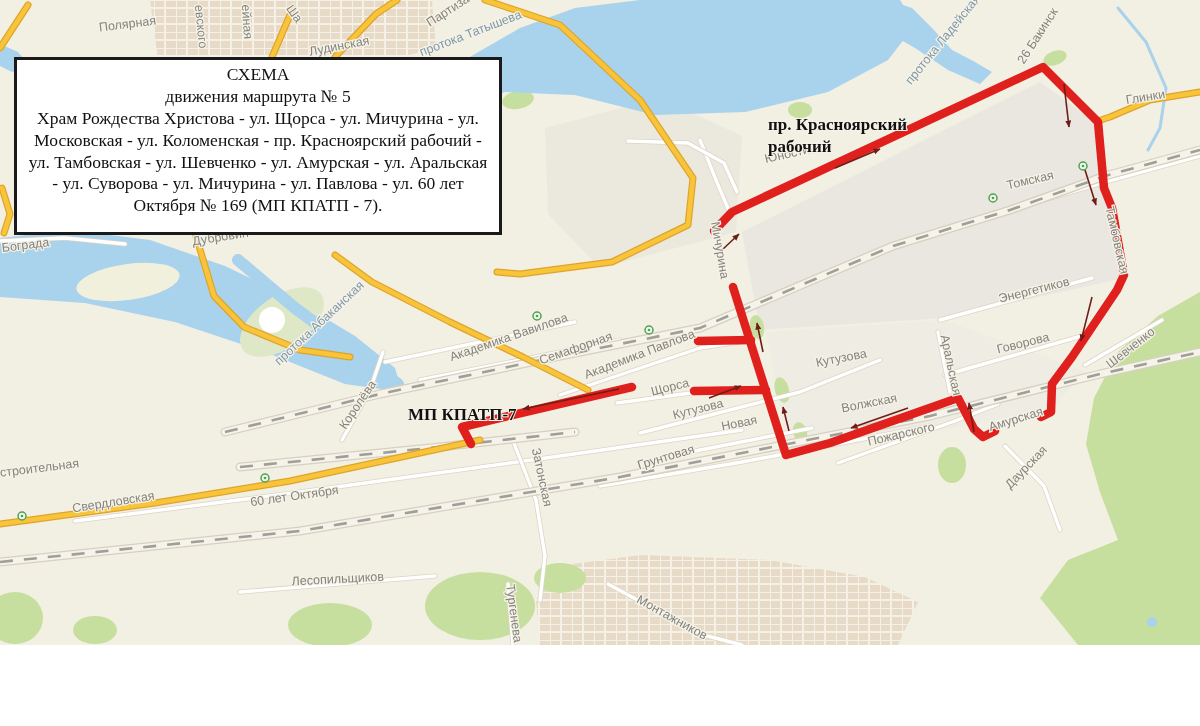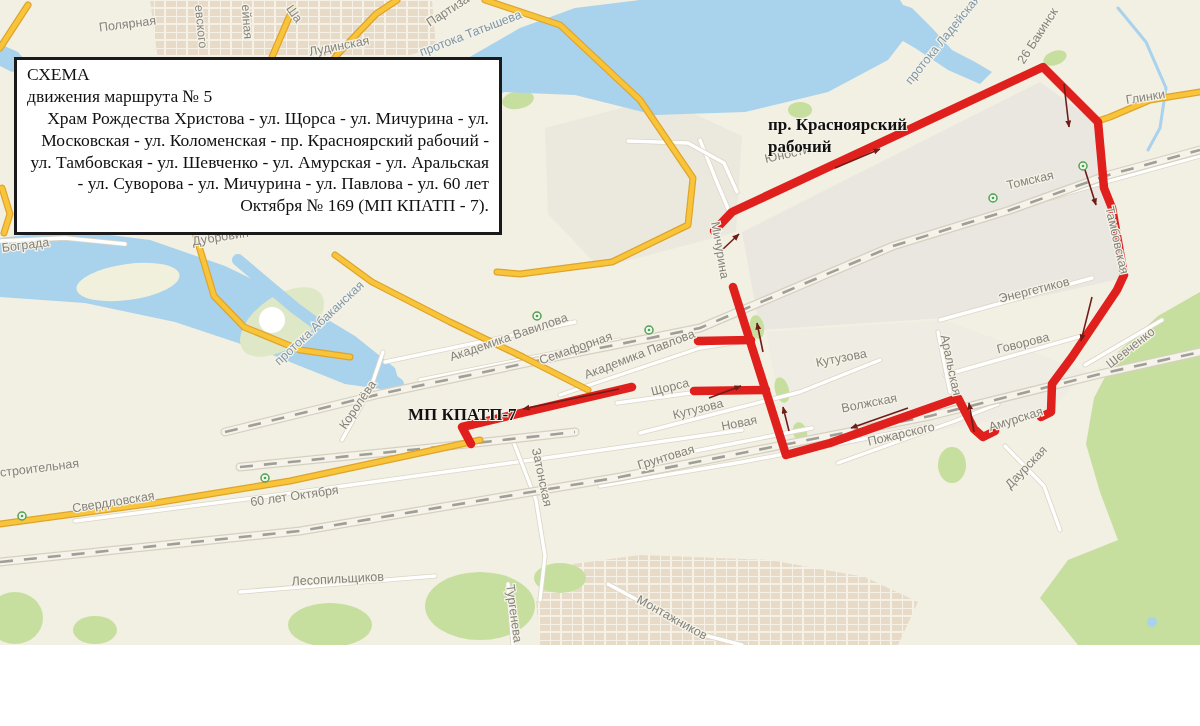--- a/index.html
+++ b/index.html
@@ -2,22 +2,22 @@
 <html><head>
 <meta charset="utf-8">
 <style>
   html,body{margin:0;padding:0;background:#fff;}
   #stage{position:relative;width:1200px;height:726px;overflow:hidden;background:#ffffff;
          font-family:"Liberation Sans",sans-serif;}
   #map{position:absolute;left:0;top:0;}
   #schema-box{position:absolute;left:14px;top:57px;width:462px;height:162px;
               background:#ffffff;border:3px solid #1a1a1a;padding:4px 10px 6px 10px;
               font-family:"Liberation Serif",serif;font-size:17.5px;line-height:1.25;color:#111;}
-  #schema-box .c{}
-  #schema-box .desc{text-align:right;}
+  #schema-box .c{text-align:center;}
+  #schema-box .desc{text-align:center;}
 </style>
 </head>
 <body>
 
 <div id="stage">
   <svg id="map" width="1200" height="726" viewBox="0 0 1200 726">
     <defs>
       <marker id="ah" markerWidth="9" markerHeight="9" refX="6.5" refY="3" orient="auto" markerUnits="userSpaceOnUse">
         <path d="M0,0 L7,3 L0,6 z" fill="#6f1d18"></path>
       </marker>

